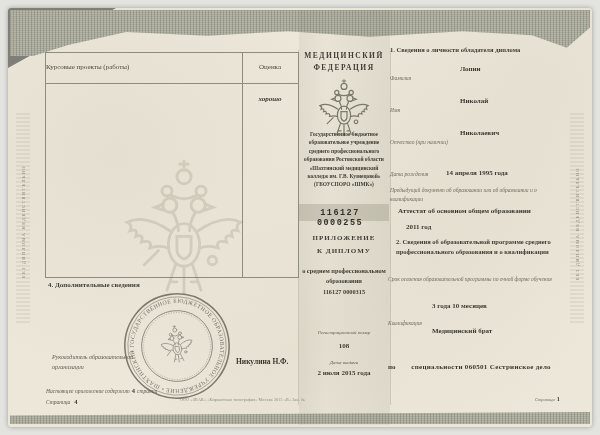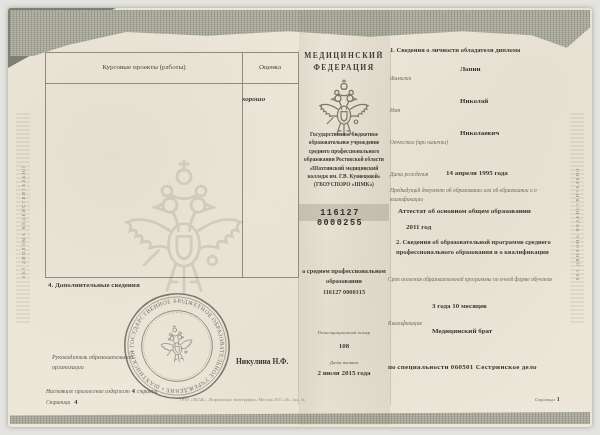--- a/index.html
+++ b/index.html
@@ -52,24 +52,24 @@
     position:absolute;white-space:nowrap;font-size:4.5px;letter-spacing:1.3px;
     color:#8b897a;transform:rotate(-90deg);transform-origin:0 0;
   }
   .strip-left{left:13px;top:270px;}
   .strip-right{left:567px;top:272px;}
 
   
   .cw-table{position:absolute;left:37px;top:44px;width:252px;height:224px;border:1px solid #8e8c7c;}
   .cw-header{position:absolute;top:0;left:0;right:0;height:30px;border-bottom:1px solid #8e8c7c;}
   .cw-divider{position:absolute;top:0;bottom:0;left:196px;width:1px;background:#8e8c7c;}
-  .cw-col1h{position:absolute;left:0;top:10px;width:196px;text-align:center;font-size:7px;color:#4c4a3e;}
+  .cw-col1h{position:absolute;left:0;top:10px;width:196px;text-align:left;font-size:7px;color:#4c4a3e;}
   .cw-col2h{position:absolute;left:196px;top:10px;width:56px;text-align:center;font-size:7px;color:#4c4a3e;}
   .cw-work{position:absolute;left:12px;top:42px;width:172px;font-size:7px;font-weight:bold;line-height:1.55;color:#3c3a32;}
-  .cw-grade{position:absolute;left:196px;top:42px;width:56px;font-size:7px;font-weight:bold;color:#3c3a32;font-style:italic;}
+  .cw-grade{position:absolute;left:196px;top:42px;width:56px;text-align:center;font-size:7px;font-weight:bold;color:#3c3a32;font-style:italic;}
   .watermark{position:absolute;left:67px;top:104px;width:142px;height:156px;color:#77755f;opacity:.20;}
 
   .sec4{position:absolute;left:40px;top:273px;font-size:7px;font-weight:bold;color:#45433a;}
   .stamp{position:absolute;left:110px;top:279px;width:118px;height:118px;opacity:.78;transform:rotate(-8deg);}
   .role{position:absolute;left:44px;top:344px;font-size:6px;font-style:italic;color:#5c5a4e;line-height:1.7;}
   .head-name{position:absolute;left:228px;top:349px;font-size:7.5px;font-weight:bold;color:#3a382f;}
   .contains{position:absolute;left:38px;top:379px;font-size:5.5px;font-style:italic;color:#5c5a4e;}
   .contains b{font-size:6.5px;font-style:normal;padding:0 2px;color:#3c3a32;}
   .pageline{position:absolute;left:38px;top:390px;font-size:5.5px;font-style:italic;color:#5c5a4e;}
   .pageline b{font-style:normal;font-size:6.5px;padding-left:4px;color:#3c3a32;}
@@ -97,21 +97,21 @@
   .field.f3 .fvalue{left:56px;margin-top:8px;}
   .prevdoc-label{position:absolute;left:382px;top:178px;width:178px;font-size:5.5px;font-style:italic;color:#6e6c5e;line-height:1.55;}
   .prevdoc-val{position:absolute;left:390px;top:199px;font-size:7px;font-weight:bold;color:#3a382f;}
   .prevdoc-year{position:absolute;left:398px;top:215px;font-size:7px;font-weight:bold;color:#3a382f;}
   .sec2{position:absolute;left:388px;top:229px;width:172px;font-size:6.5px;font-weight:bold;line-height:1.55;color:#3f3d34;}
   .duration-label{position:absolute;left:380px;top:267px;width:168px;font-size:5.5px;font-style:italic;color:#6e6c5e;line-height:1.55;}
   .duration-val{position:absolute;left:424px;top:294px;font-size:7px;font-weight:bold;color:#3a382f;}
   .qual-label{position:absolute;left:380px;top:312px;font-size:5.5px;font-style:italic;color:#6e6c5e;}
   .qual-val{position:absolute;left:424px;top:319px;font-size:7px;font-weight:bold;color:#3a382f;}
   .spec-line{position:absolute;left:380px;top:355px;font-size:7px;font-weight:bold;color:#3a382f;}
-  .spec-line .spec-val{letter-spacing:.3px;text-align:center;}
+  .spec-line .spec-val{margin-left:14px;letter-spacing:.3px;text-align:center;}
   .rp-footer{position:absolute;left:527px;top:388px;font-size:4.5px;font-style:italic;color:#6e6c5e;}
   .rp-footer b{font-style:normal;font-size:6px;padding-left:2px;color:#3c3a32;}
 </style>
 </head>
 <body>
 
 <svg width="0" height="0" style="position:absolute" aria-hidden="true">
   <symbol id="eagle" viewBox="0 0 100 110">
     <g fill="none" stroke="currentColor" stroke-width="2" stroke-linecap="round">
       <circle cx="50" cy="14" r="5"></circle>
@@ -197,20 +197,24 @@
   <div class="country">
     <span>МЕДИЦИНСКИЙ</span><br>
     <span>ФЕДЕРАЦИЯ</span>
   </div>
   <svg class="emblem" viewBox="0 0 100 110">
       <use href="#eagle"></use>
     </svg>
   <div class="institution">Государственное бюджетное образовательное учреждение среднего профессионального образования Ростовской области «Шахтинский медицинский колледж им. Г.В. Кузнецовой» (ГБОУСПОРО «ШМК»)</div>
   <div class="serial-band"></div>
   <div class="form-serial">116127 0000255</div>
+  <div class="doc-title">
+    <span>ПРИЛОЖЕНИЕ</span><br>
+    <span>К ДИПЛОМУ</span>
+  </div>
   <div class="doc-sub">
     <span>о среднем профессиональном образовании</span><br>
     <span>116127 0000315</span>
   </div>
   <div class="reg-label">Регистрационный номер</div>
   <div class="reg-num">108</div>
   <div class="date-label">Дата выдачи</div>
   <div class="date-val">2 июля 2015 года</div>
 
   <div class="sec1">1. Сведения о личности обладателя диплома</div>

